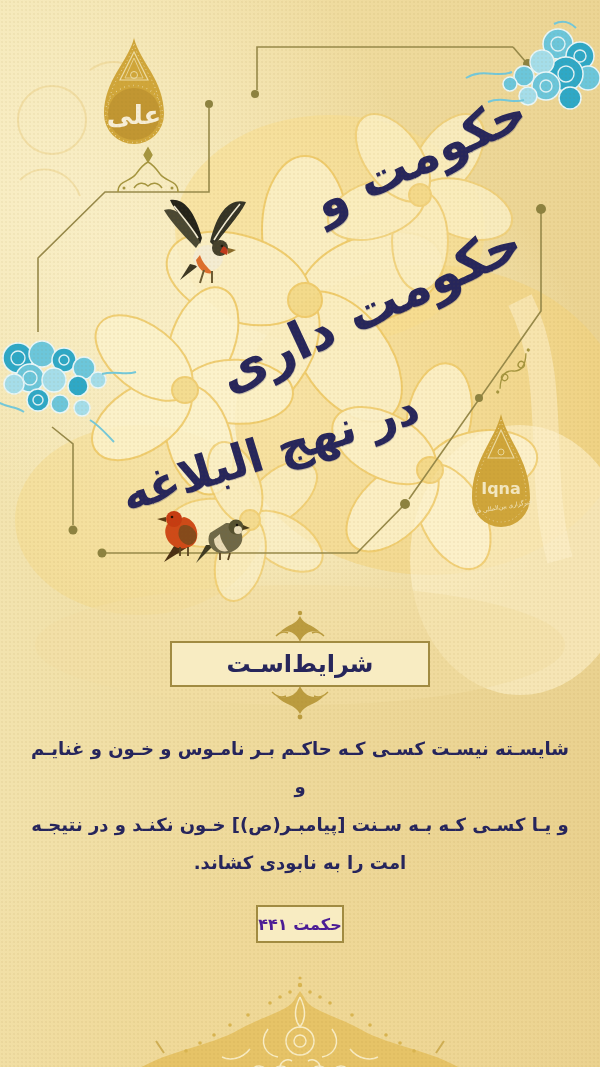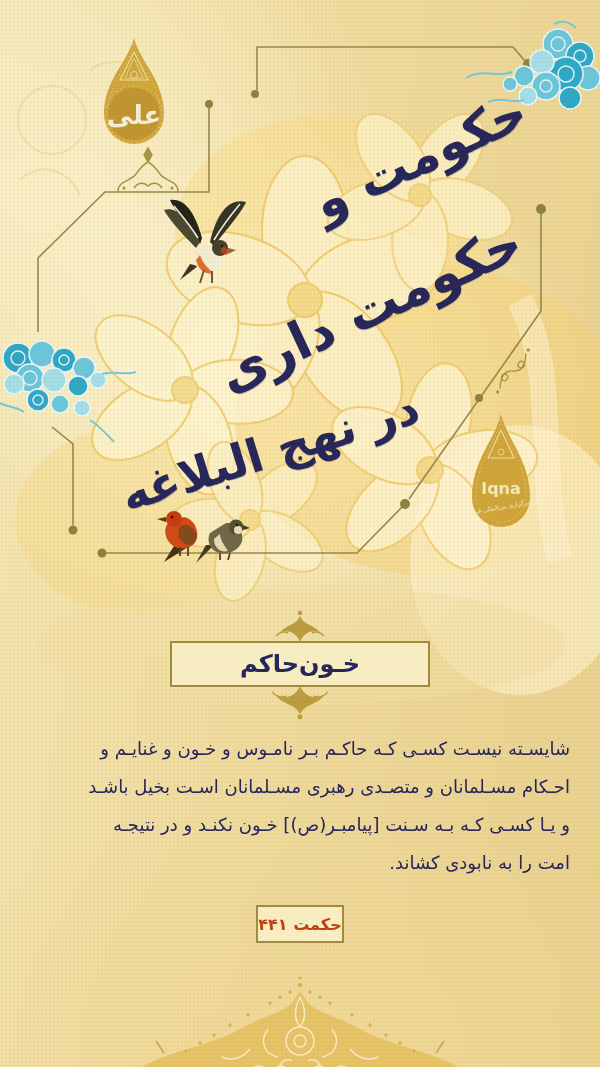--- a/index.html
+++ b/index.html
@@ -22,26 +22,26 @@
   .callig{position:absolute;z-index:6;color:#27265b;font-weight:700;text-align:center;
           direction:rtl;white-space:nowrap;text-shadow:0 1px 0 rgba(39,38,91,.25);}
   .callig1{left:285px;top:128px;width:270px;font-size:50px;transform:rotate(-25deg);}
   .callig2{left:198px;top:278px;width:344px;font-size:52px;transform:rotate(-25deg);}
   .callig3{left:95px;top:424px;width:350px;font-size:46px;transform:rotate(-17deg);}
   
   .section-box{left:170px;top:641px;width:260px;height:46px;z-index:10;box-sizing:border-box;
     border:2px solid #a18b41;background:#f8ecc2;display:flex;align-items:center;justify-content:center;
     font-size:24px;font-weight:700;color:#27265b;direction:rtl;}
   
-  .quote{left:30px;top:730px;width:540px;z-index:10;direction:rtl;
-    font-size:18px;font-weight:400;color:#26255c;line-height:38px;}
+  .quote{left:30px;top:730px;width:540px;z-index:10;text-align:center;direction:rtl;
+    font-size:18px;font-weight:700;color:#26255c;line-height:38px;}
   
   .ref-box{left:256px;top:905px;width:88px;height:38px;z-index:10;box-sizing:border-box;
     border:2px solid #a18b41;background:#f8ecc2;display:flex;align-items:center;justify-content:center;
-    font-size:16px;font-weight:700;color:#c2410c;direction:rtl;}
+    font-size:16px;font-weight:700;color:#4c1d95;direction:rtl;}
   svg{display:block;}
   .z1{z-index:1}.z2{z-index:2}.z3{z-index:3}.z4{z-index:4}.z7{z-index:7}
 </style>
 </head>
 <body>
 
 <div class="poster">
 
   <svg class="abs z1" width="600" height="1067" viewBox="0 0 600 1067">
     <ellipse cx="430" cy="420" rx="195" ry="155" fill="#f3d277" opacity="0.5"></ellipse>
@@ -256,26 +256,25 @@
     <path d="M10,26 q6,-6 12,-3 M58,26 q-6,-6 -12,-3" stroke="#bb9c3f" stroke-width="1.4" fill="none"></path>
   </svg>
 
   <svg class="abs z4" style="left:260px;top:686px;transform:scaleY(-1)" width="80" height="34" viewBox="0 0 80 34">
     <path d="M40,34 C35,23 26,21 16,24 C26,14 35,16 40,6 C45,16 54,14 64,24 C54,21 45,23 40,34 Z" fill="#bb9c3f"></path>
     <circle cx="40" cy="3" r="2.4" fill="#bb9c3f"></circle>
     <path d="M12,28 q7,-7 14,-4 M68,28 q-7,-7 -14,-4" stroke="#bb9c3f" stroke-width="1.4" fill="none"></path>
   </svg>
 
   <div class="abs section-box">
-    <span>خـون‌حاکم</span>
+    <span>شرایط‌اسـت</span>
   </div>
 
   <div class="abs quote" dir="rtl">
     <div>شایسـته نیسـت کسـی کـه حاکـم بـر نامـوس و خـون و غنایـم و</div>
-    <div>احـکام مسـلمانان و متصـدی رهبری مسـلمانان اسـت بخیل باشـد</div>
     <div>و یـا کسـی کـه بـه سـنت [پیامبـر(ص)] خـون نکنـد و در نتیجـه</div>
     <div>امت را به نابودی کشاند.</div>
   </div>
 
   <div class="abs ref-box">
     <span>حکمت ۴۴۱</span>
   </div>
 
   <svg class="abs z3" style="left:130px;top:975px" width="340" height="100" viewBox="0 -14 340 100">
     <path d="M0,86 C30,62 80,58 110,40 C140,24 160,22 166,8 L170,2 L174,8 C180,22 200,24 230,40 C260,58 310,62 340,86 Z" fill="#e6c367"></path>

